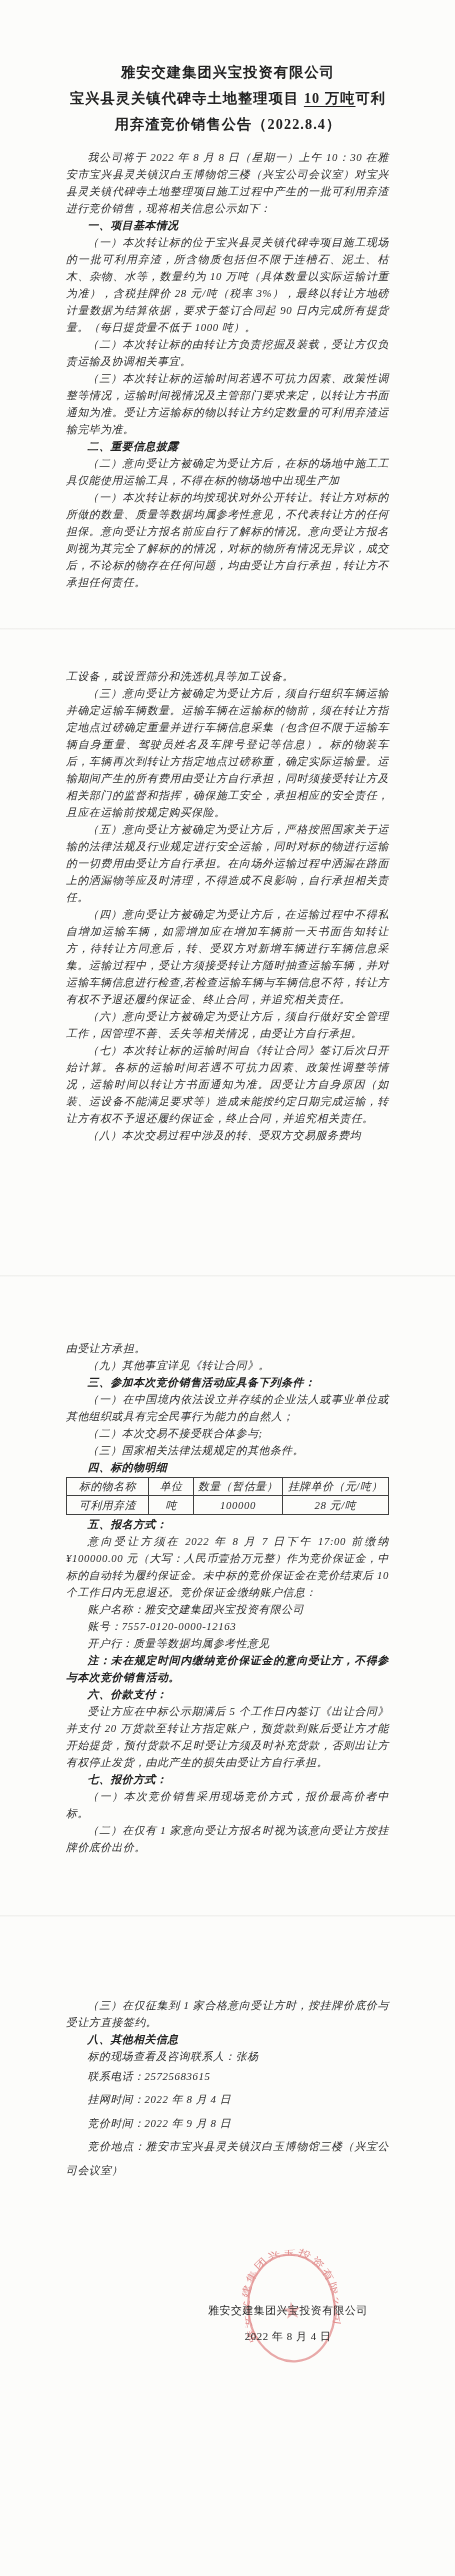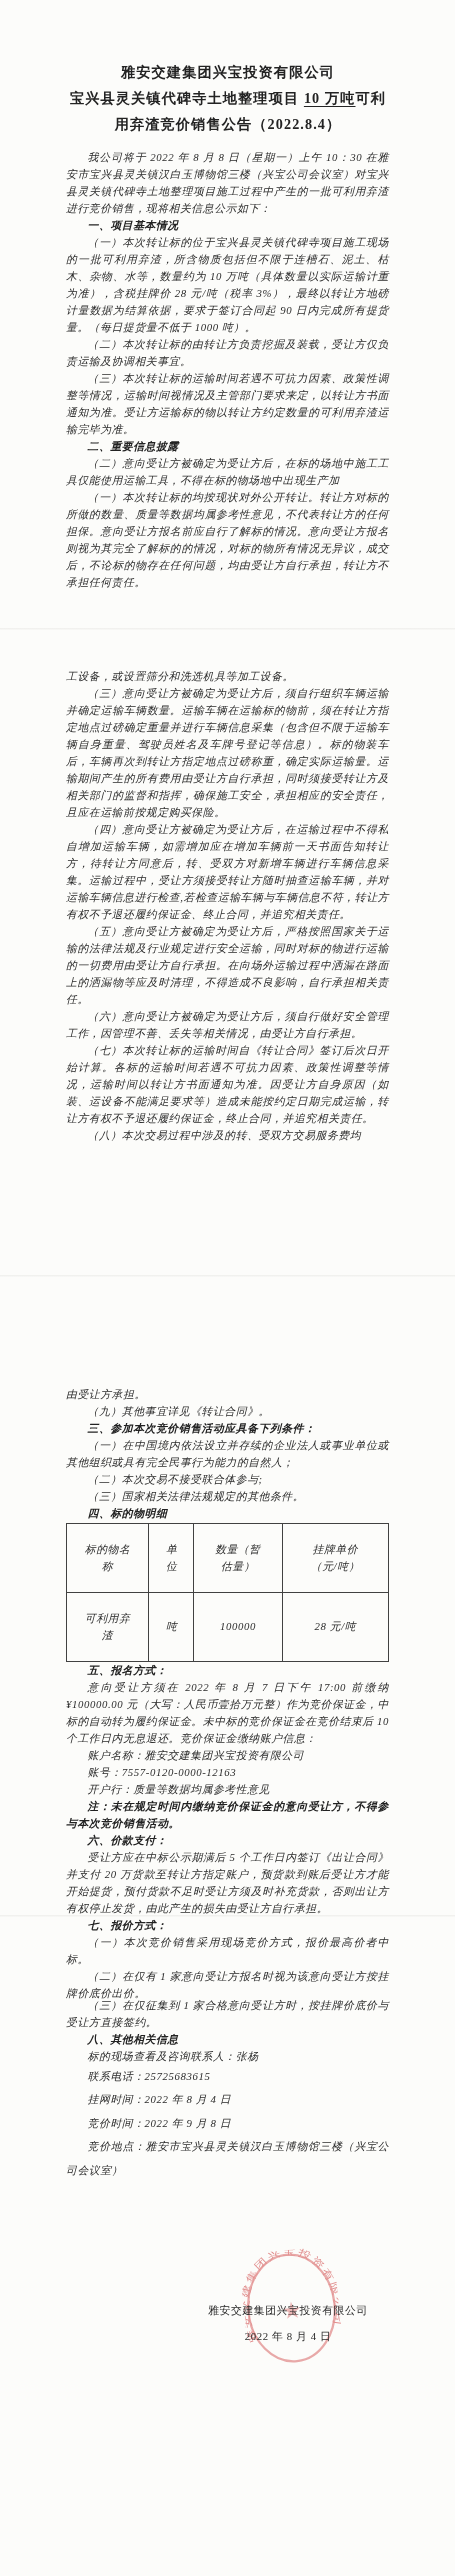--- a/index.html
+++ b/index.html
@@ -20,21 +20,21 @@
     position:absolute;left:66px;width:323px;
     font-size:10.8px;line-height:17px;letter-spacing:0.6px;text-align:justify;font-style:italic;
   }
   .body-block p{margin:0;text-indent:2em;}
   .body-block p.noindent{text-indent:0;}
   .h{font-family:"Liberation Sans","DejaVu Sans",sans-serif;font-weight:700;color:#222;}
   .boldnote{font-family:"Liberation Sans","DejaVu Sans",sans-serif;font-weight:700;color:#222;}
   table.lot{width:100%;border-collapse:collapse;margin:0.6px 0;table-layout:fixed;}
   table.lot th,table.lot td{
     border:1.1px solid #414141;font-weight:400;text-align:center;
-    font-size:10.8px;height:17.7px;padding:17px;letter-spacing:0.6px;
+    font-size:10.8px;height:17.7px;padding:0;letter-spacing:0.6px;
   }
   col.c1{width:25.5%;} col.c2{width:14%;} col.c3{width:27.5%;} col.c4{width:33%;}
   .spaced p{line-height:23.4px;}
   .signature{
     position:absolute;top:2297px;left:194px;width:188px;text-align:center;
     font-size:10.8px;line-height:26px;letter-spacing:0.6px;color:#2b2b2b;z-index:3;
   }
   .stamp{position:absolute;left:244px;top:2250px;width:95px;height:116px;
     transform:rotate(-6deg);opacity:.85;z-index:2;}
 </style>
@@ -60,28 +60,28 @@
     <p>（二）本次转让标的由转让方负责挖掘及装载，受让方仅负责运输及协调相关事宜。</p>
     <p>（三）本次转让标的运输时间若遇不可抗力因素、政策性调整等情况，运输时间视情况及主管部门要求来定，以转让方书面通知为准。受让方运输标的物以转让方约定数量的可利用弃渣运输完毕为准。</p>
     <p class="h">二、重要信息披露</p>
     <p>（二）意向受让方被确定为受让方后，在标的场地中施工工具仅能使用运输工具，不得在标的物场地中出现生产加</p>
     <p>（一）本次转让标的均按现状对外公开转让。转让方对标的所做的数量、质量等数据均属参考性意见，不代表转让方的任何担保。意向受让方报名前应自行了解标的情况。意向受让方报名则视为其完全了解标的的情况，对标的物所有情况无异议，成交后，不论标的物存在任何问题，均由受让方自行承担，转让方不承担任何责任。</p>
   </div>
 
   <div class="body-block" style="top:668px">
     <p class="noindent">工设备，或设置筛分和洗选机具等加工设备。</p>
     <p>（三）意向受让方被确定为受让方后，须自行组织车辆运输并确定运输车辆数量。运输车辆在运输标的物前，须在转让方指定地点过磅确定重量并进行车辆信息采集（包含但不限于运输车辆自身重量、驾驶员姓名及车牌号登记等信息）。标的物装车后，车辆再次到转让方指定地点过磅称重，确定实际运输量。运输期间产生的所有费用由受让方自行承担，同时须接受转让方及相关部门的监督和指挥，确保施工安全，承担相应的安全责任，且应在运输前按规定购买保险。</p>
+    <p>（五）意向受让方被确定为受让方后，严格按照国家关于运输的法律法规及行业规定进行安全运输，同时对标的物进行运输的一切费用由受让方自行承担。在向场外运输过程中洒漏在路面上的洒漏物等应及时清理，不得造成不良影响，自行承担相关责任。</p>
     <p>（四）意向受让方被确定为受让方后，在运输过程中不得私自增加运输车辆，如需增加应在增加车辆前一天书面告知转让方，待转让方同意后，转、受双方对新增车辆进行车辆信息采集。运输过程中，受让方须接受转让方随时抽查运输车辆，并对运输车辆信息进行检查,若检查运输车辆与车辆信息不符，转让方有权不予退还履约保证金、终止合同，并追究相关责任。</p>
-    <p>（五）意向受让方被确定为受让方后，严格按照国家关于运输的法律法规及行业规定进行安全运输，同时对标的物进行运输的一切费用由受让方自行承担。在向场外运输过程中洒漏在路面上的洒漏物等应及时清理，不得造成不良影响，自行承担相关责任。</p>
     <p>（六）意向受让方被确定为受让方后，须自行做好安全管理工作，因管理不善、丢失等相关情况，由受让方自行承担。</p>
     <p>（七）本次转让标的运输时间自《转让合同》签订后次日开始计算。各标的运输时间若遇不可抗力因素、政策性调整等情况，运输时间以转让方书面通知为准。因受让方自身原因（如装、运设备不能满足要求等）造成未能按约定日期完成运输，转让方有权不予退还履约保证金，终止合同，并追究相关责任。</p>
     <p>（八）本次交易过程中涉及的转、受双方交易服务费均</p>
   </div>
 
-  <div class="body-block" style="top:1386px">
+  <div class="body-block" style="top:1340px">
     <p class="noindent">由受让方承担。</p>
     <p>（九）其他事宜详见《转让合同》。</p>
     <p class="h">三、参加本次竞价销售活动应具备下列条件：</p>
     <p>（一）在中国境内依法设立并存续的企业法人或事业单位或其他组织或具有完全民事行为能力的自然人；</p>
     <p>（二）本次交易不接受联合体参与;</p>
     <p>（三）国家相关法律法规规定的其他条件。</p>
     <p class="h">四、标的物明细</p>
     <table class="lot">
       <colgroup>
           <col class="c1">

